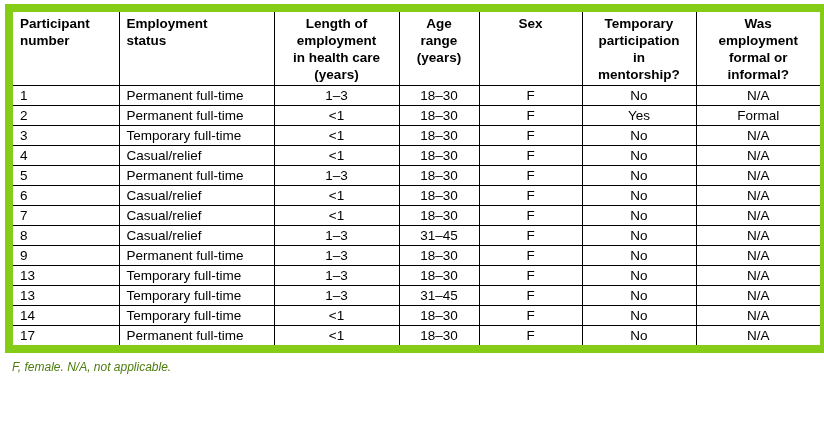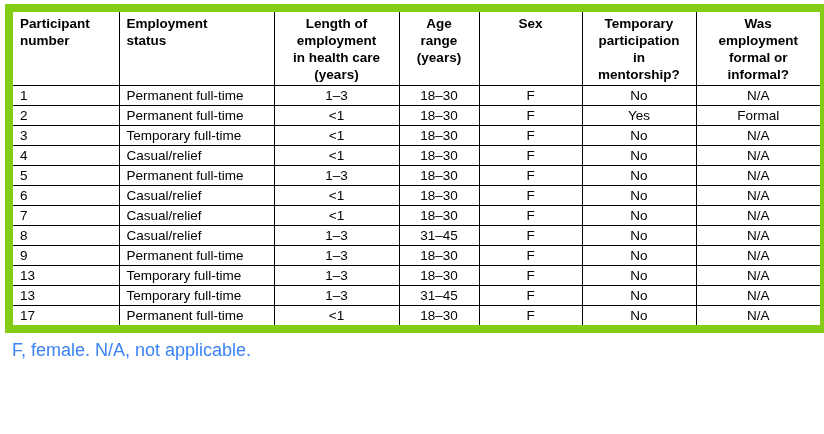--- a/index.html
+++ b/index.html
@@ -45,23 +45,24 @@
   .left  { text-align: left; padding-left: 7px !important; }
   .center { text-align: center; }
   col.c1 { width: 110px; }
   col.c2 { width: 155px; }
   col.c3 { width: 125px; }
   col.c4 { width: 80px; }
   col.c5 { width: 103px; }
   col.c6 { width: 114px; }
   col.c7 { width: 128px; }
   .footnote {
-    font-size: 18px;
+    font-size: 12px;
     padding: 7px 0 0 7px;
-    color: #3b82f6;
+    color: #4d7c0f;
+    font-style: italic;
   }
 </style>
 </head>
 <body>
 
 <div class="page">
   <table class="demo-table">
     <colgroup>
       <col class="c1">
         <col class="c2">
@@ -189,20 +190,29 @@
         <tr>
           <td class="left">13</td>
           <td class="left">Temporary full-time</td>
           <td class="center">1–3</td>
           <td class="center">31–45</td>
           <td class="center">F</td>
           <td class="center">No</td>
           <td class="center">N/A</td>
         </tr>
         <tr>
+          <td class="left">14</td>
+          <td class="left">Temporary full-time</td>
+          <td class="center">&lt;1</td>
+          <td class="center">18–30</td>
+          <td class="center">F</td>
+          <td class="center">No</td>
+          <td class="center">N/A</td>
+        </tr>
+        <tr>
           <td class="left">17</td>
           <td class="left">Permanent full-time</td>
           <td class="center">&lt;1</td>
           <td class="center">18–30</td>
           <td class="center">F</td>
           <td class="center">No</td>
           <td class="center">N/A</td>
         </tr>
       </tbody>
   </table>

